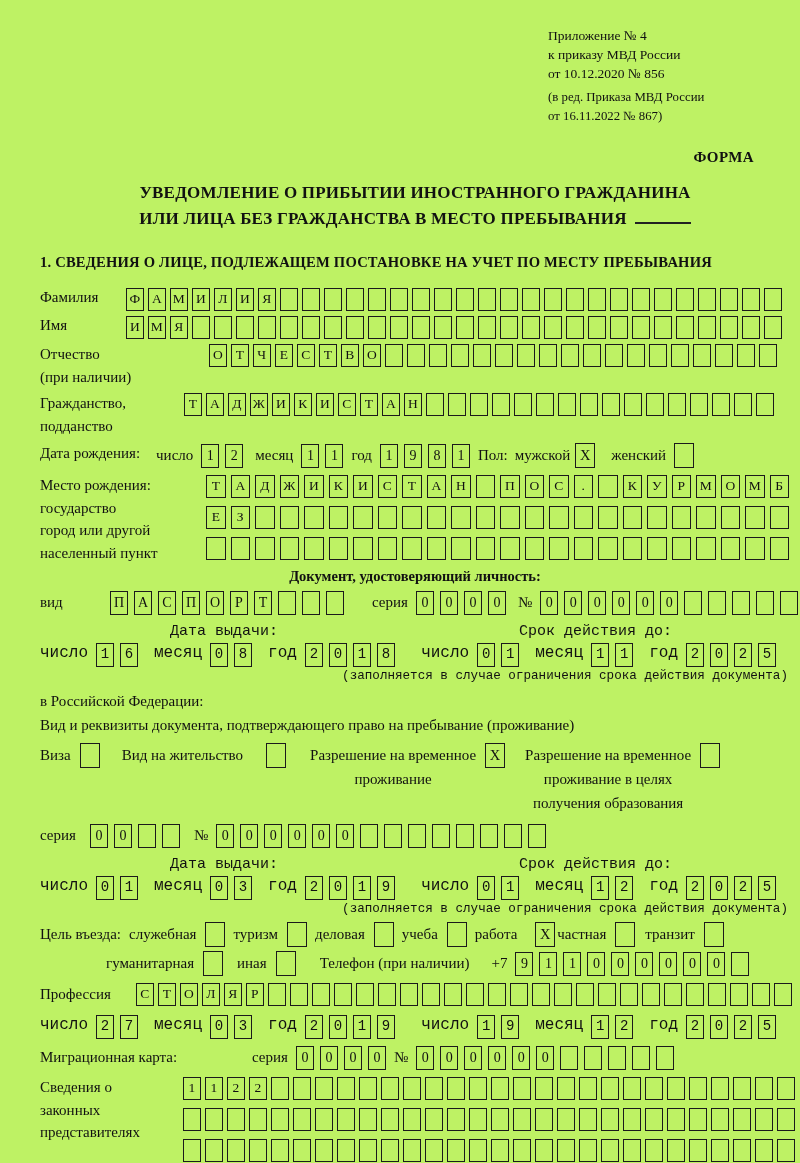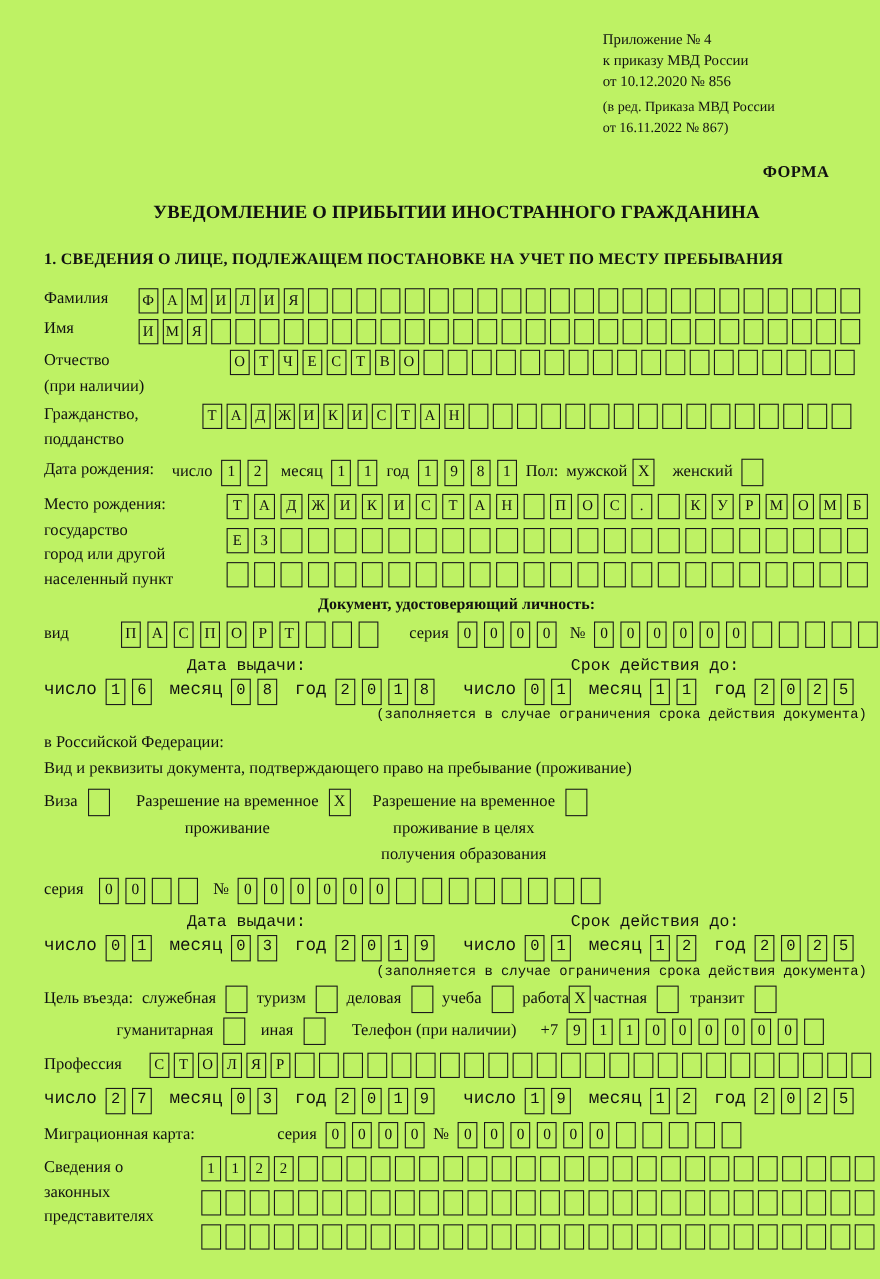--- a/index.html
+++ b/index.html
@@ -43,20 +43,21 @@
     <div>к приказу МВД России</div>
     <div>от 10.12.2020 № 856</div>
     <div class="sub gap">(в ред. Приказа МВД России</div>
     <div class="sub">от 16.11.2022 № 867)</div>
   </div>
 
   <div class="forma">ФОРМА</div>
 
   <div class="title">
     <div>УВЕДОМЛЕНИЕ О ПРИБЫТИИ ИНОСТРАННОГО ГРАЖДАНИНА</div>
+    <div><span>ИЛИ ЛИЦА БЕЗ ГРАЖДАНСТВА В МЕСТО ПРЕБЫВАНИЯ</span><span class="blank-line"></span></div>
   </div>
 
   <div class="sec-head">1. СВЕДЕНИЯ О ЛИЦЕ, ПОДЛЕЖАЩЕМ ПОСТАНОВКЕ НА УЧЕТ ПО МЕСТУ ПРЕБЫВАНИЯ</div>
 
   <div class="row">
     <span class="lbl" style="width:86px">Фамилия</span>
     <span class="cells">
         <span class="cell">Ф</span>
         <span class="cell">А</span>
         <span class="cell">М</span>
@@ -396,20 +397,24 @@
   <div style="font-size:15px;line-height:1.6">
     <div>в Российской Федерации:</div>
     <div>Вид и реквизиты документа, подтверждающего право на пребывание (проживание)</div>
   </div>
 
   <div class="row mt6" style="margin-bottom:8px">
     <span class="opt">
       <span style="margin-top:2px">Виза</span>
       <span class="cb"></span>
     </span>
+    <span class="opt" style="margin-left:22px">
+      <span style="margin-top:2px">Вид на жительство</span>
+      <span class="cb" style="margin-left:14px"></span>
+    </span>
     <span class="opt" style="margin-left:24px">
       <span class="optlines"><span>Разрешение на временное</span><br><span>проживание</span></span>
       <span class="cb">X</span>
     </span>
     <span class="opt" style="margin-left:20px">
       <span class="optlines"><span>Разрешение на временное</span><br><span>проживание в целях</span><br><span>получения образования</span></span>
       <span class="cb"></span>
     </span>
   </div>
 
@@ -499,21 +504,21 @@
         <span class="cb"></span>
       </span>
     <span class="opt" style="margin-left:8px">
         <span style="margin-top:2px">деловая</span>
         <span class="cb"></span>
       </span>
     <span class="opt" style="margin-left:8px">
         <span style="margin-top:2px">учеба</span>
         <span class="cb"></span>
       </span>
-    <span class="opt" style="margin-left:8px;gap:0">
+    <span class="opt" style="margin-left:8px;gap:18px">
         <span style="margin-top:2px">работа</span>
         <span class="cb">X</span>
       </span>
     <span class="opt" style="margin-left:2px">
         <span style="margin-top:2px">частная</span>
         <span class="cb"></span>
       </span>
     <span class="opt" style="margin-left:10px">
         <span style="margin-top:2px">транзит</span>
         <span class="cb"></span>

